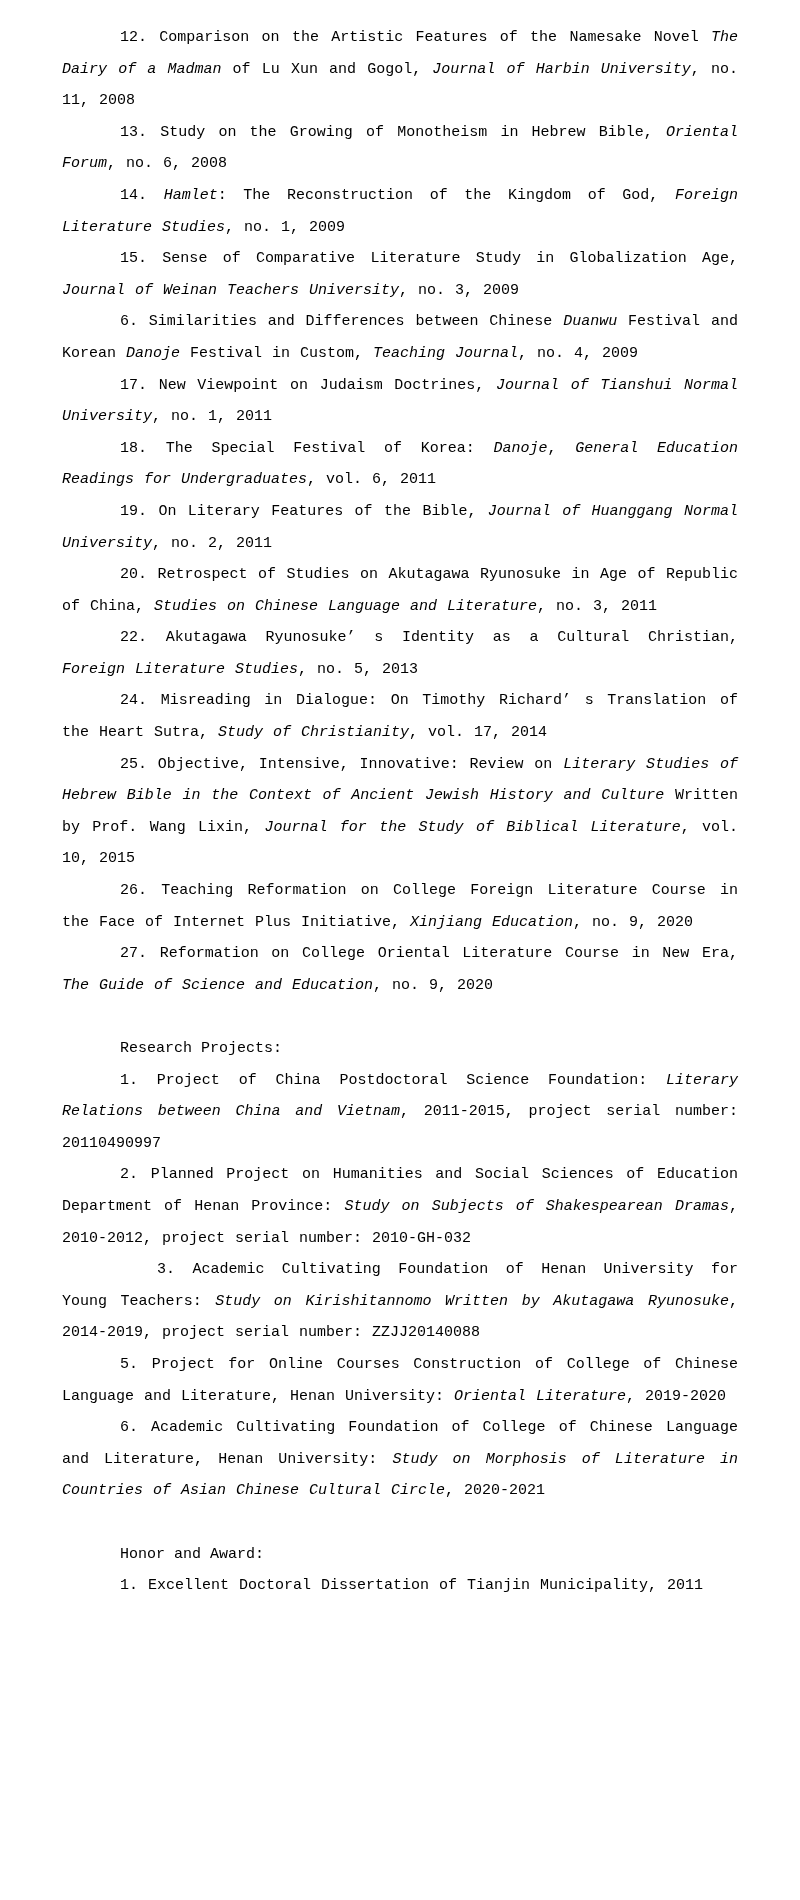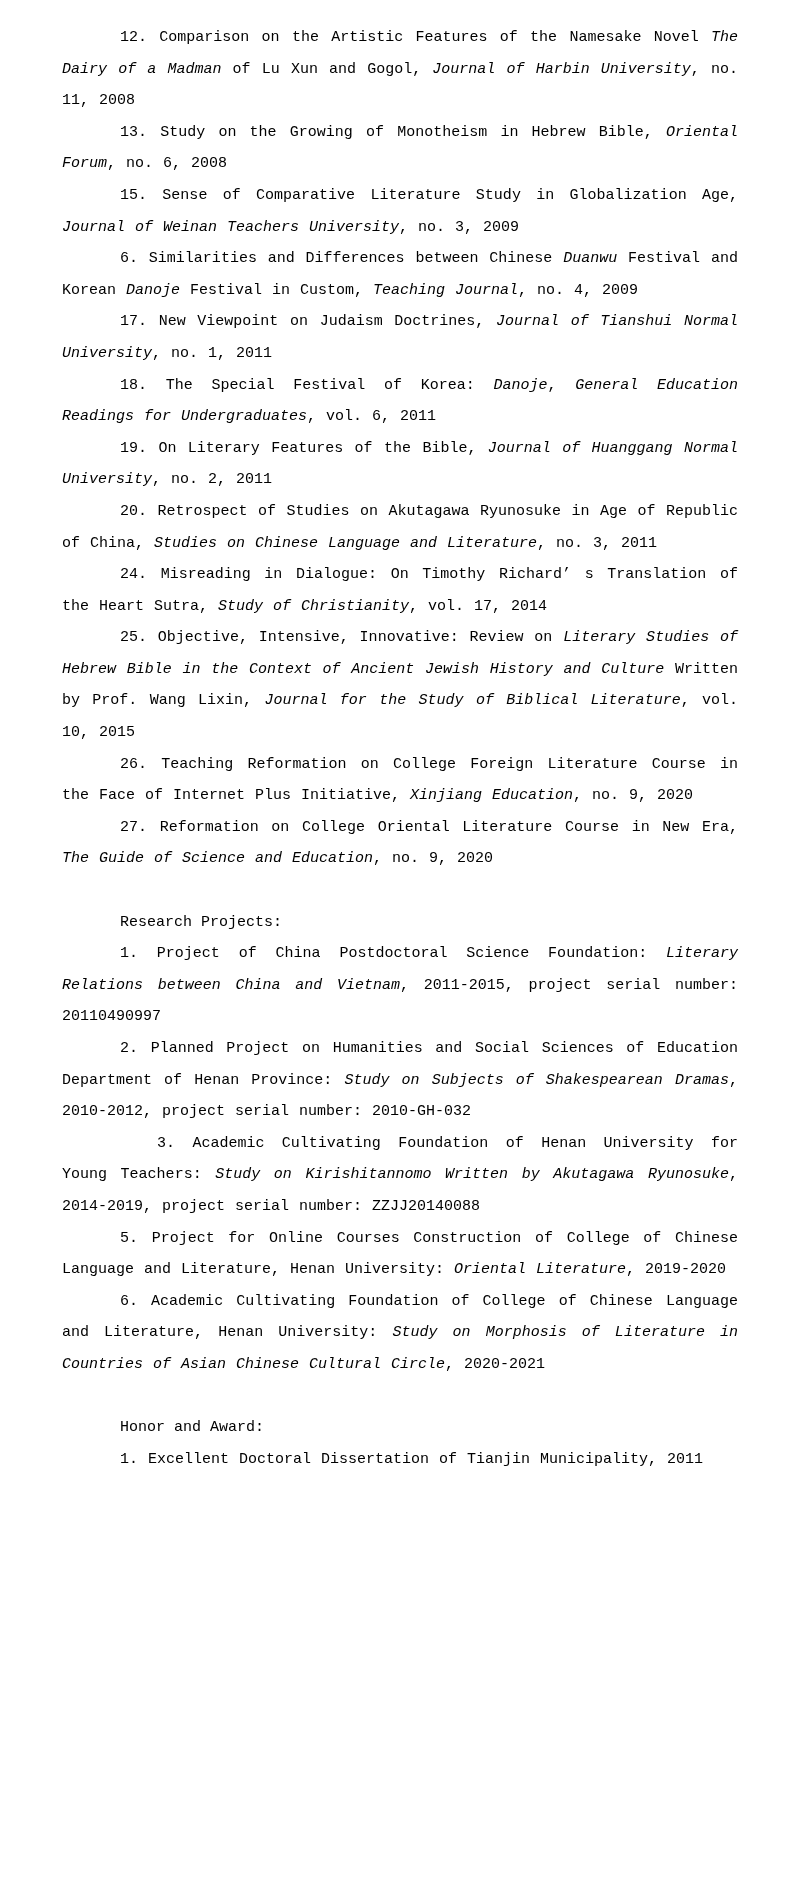--- a/index.html
+++ b/index.html
@@ -44,26 +44,28 @@
 </style>
 </head>
 <body>
 
 <div class="page">
 
   <section>
     <div>
         <p class="para"><span class="run">12. Comparison on the Artistic Features of the Namesake Novel </span><span class="run italic">The Dairy of a Madman</span><span class="run"> of Lu Xun and Gogol, </span><span class="run italic">Journal of Harbin University</span><span class="run">, no. 11, 2008</span></p>
         <p class="para"><span class="run">13. Study on the Growing of Monotheism in Hebrew Bible, </span><span class="run italic">Oriental Forum</span><span class="run">, no. 6, 2008</span></p>
+        <p class="para"><span class="run">14. </span><span class="run italic">Hamlet</span><span class="run">: The Reconstruction of the Kingdom of God, </span><span class="run italic">Foreign Literature Studies</span><span class="run">, no. 1, 2009</span></p>
         <p class="para"><span class="run">15. Sense of Comparative Literature Study in Globalization Age, </span><span class="run italic">Journal of Weinan Teachers University</span><span class="run">, no. 3, 2009</span></p>
         <p class="para"><span class="run">6. Similarities and Differences between Chinese </span><span class="run italic">Duanwu</span><span class="run"> Festival and Korean </span><span class="run italic">Danoje</span><span class="run"> Festival in Custom, </span><span class="run italic">Teaching Journal</span><span class="run">, no. 4, 2009</span></p>
         <p class="para"><span class="run">17. New Viewpoint on Judaism Doctrines, </span><span class="run italic">Journal of Tianshui Normal University</span><span class="run">, no. 1, 2011</span></p>
         <p class="para"><span class="run">18. The Special Festival of Korea: </span><span class="run italic">Danoje</span><span class="run">, </span><span class="run italic">General Education Readings for Undergraduates</span><span class="run">, vol. 6, 2011</span></p>
         <p class="para"><span class="run">19. On Literary Features of the Bible, </span><span class="run italic">Journal of Huanggang Normal University</span><span class="run">, no. 2, 2011</span></p>
         <p class="para"><span class="run">20. Retrospect of Studies on Akutagawa Ryunosuke in Age of Republic of China, </span><span class="run italic">Studies on Chinese Language and Literature</span><span class="run">, no. 3, 2011</span></p>
+        <p class="para"><span class="run">22. Akutagawa Ryunosuke’ s Identity as a Cultural Christian, </span><span class="run italic">Foreign Literature Studies</span><span class="run">, no. 5, 2013</span></p>
         <p class="para"><span class="run">24. Misreading in Dialogue: On Timothy Richard’ s Translation of the Heart Sutra, </span><span class="run italic">Study of Christianity</span><span class="run">, vol. 17, 2014</span></p>
         <p class="para"><span class="run">25. Objective, Intensive, Innovative: Review on </span><span class="run italic">Literary Studies of Hebrew Bible in the Context of Ancient Jewish History and Culture</span><span class="run"> Written by Prof. Wang Lixin, </span><span class="run italic">Journal for the Study of Biblical Literature</span><span class="run">, vol. 10, 2015</span></p>
         <p class="para"><span class="run">26. Teaching Reformation on College Foreign Literature Course in the Face of Internet Plus Initiative, </span><span class="run italic">Xinjiang Education</span><span class="run">, no. 9, 2020</span></p>
         <p class="para"><span class="run">27. Reformation on College Oriental Literature Course in New Era, </span><span class="run italic">The Guide of Science and Education</span><span class="run">, no. 9, 2020</span></p>
       </div>
   </section>
 
   <section>
     <p class="section-heading">Research Projects:</p>
     <div>

